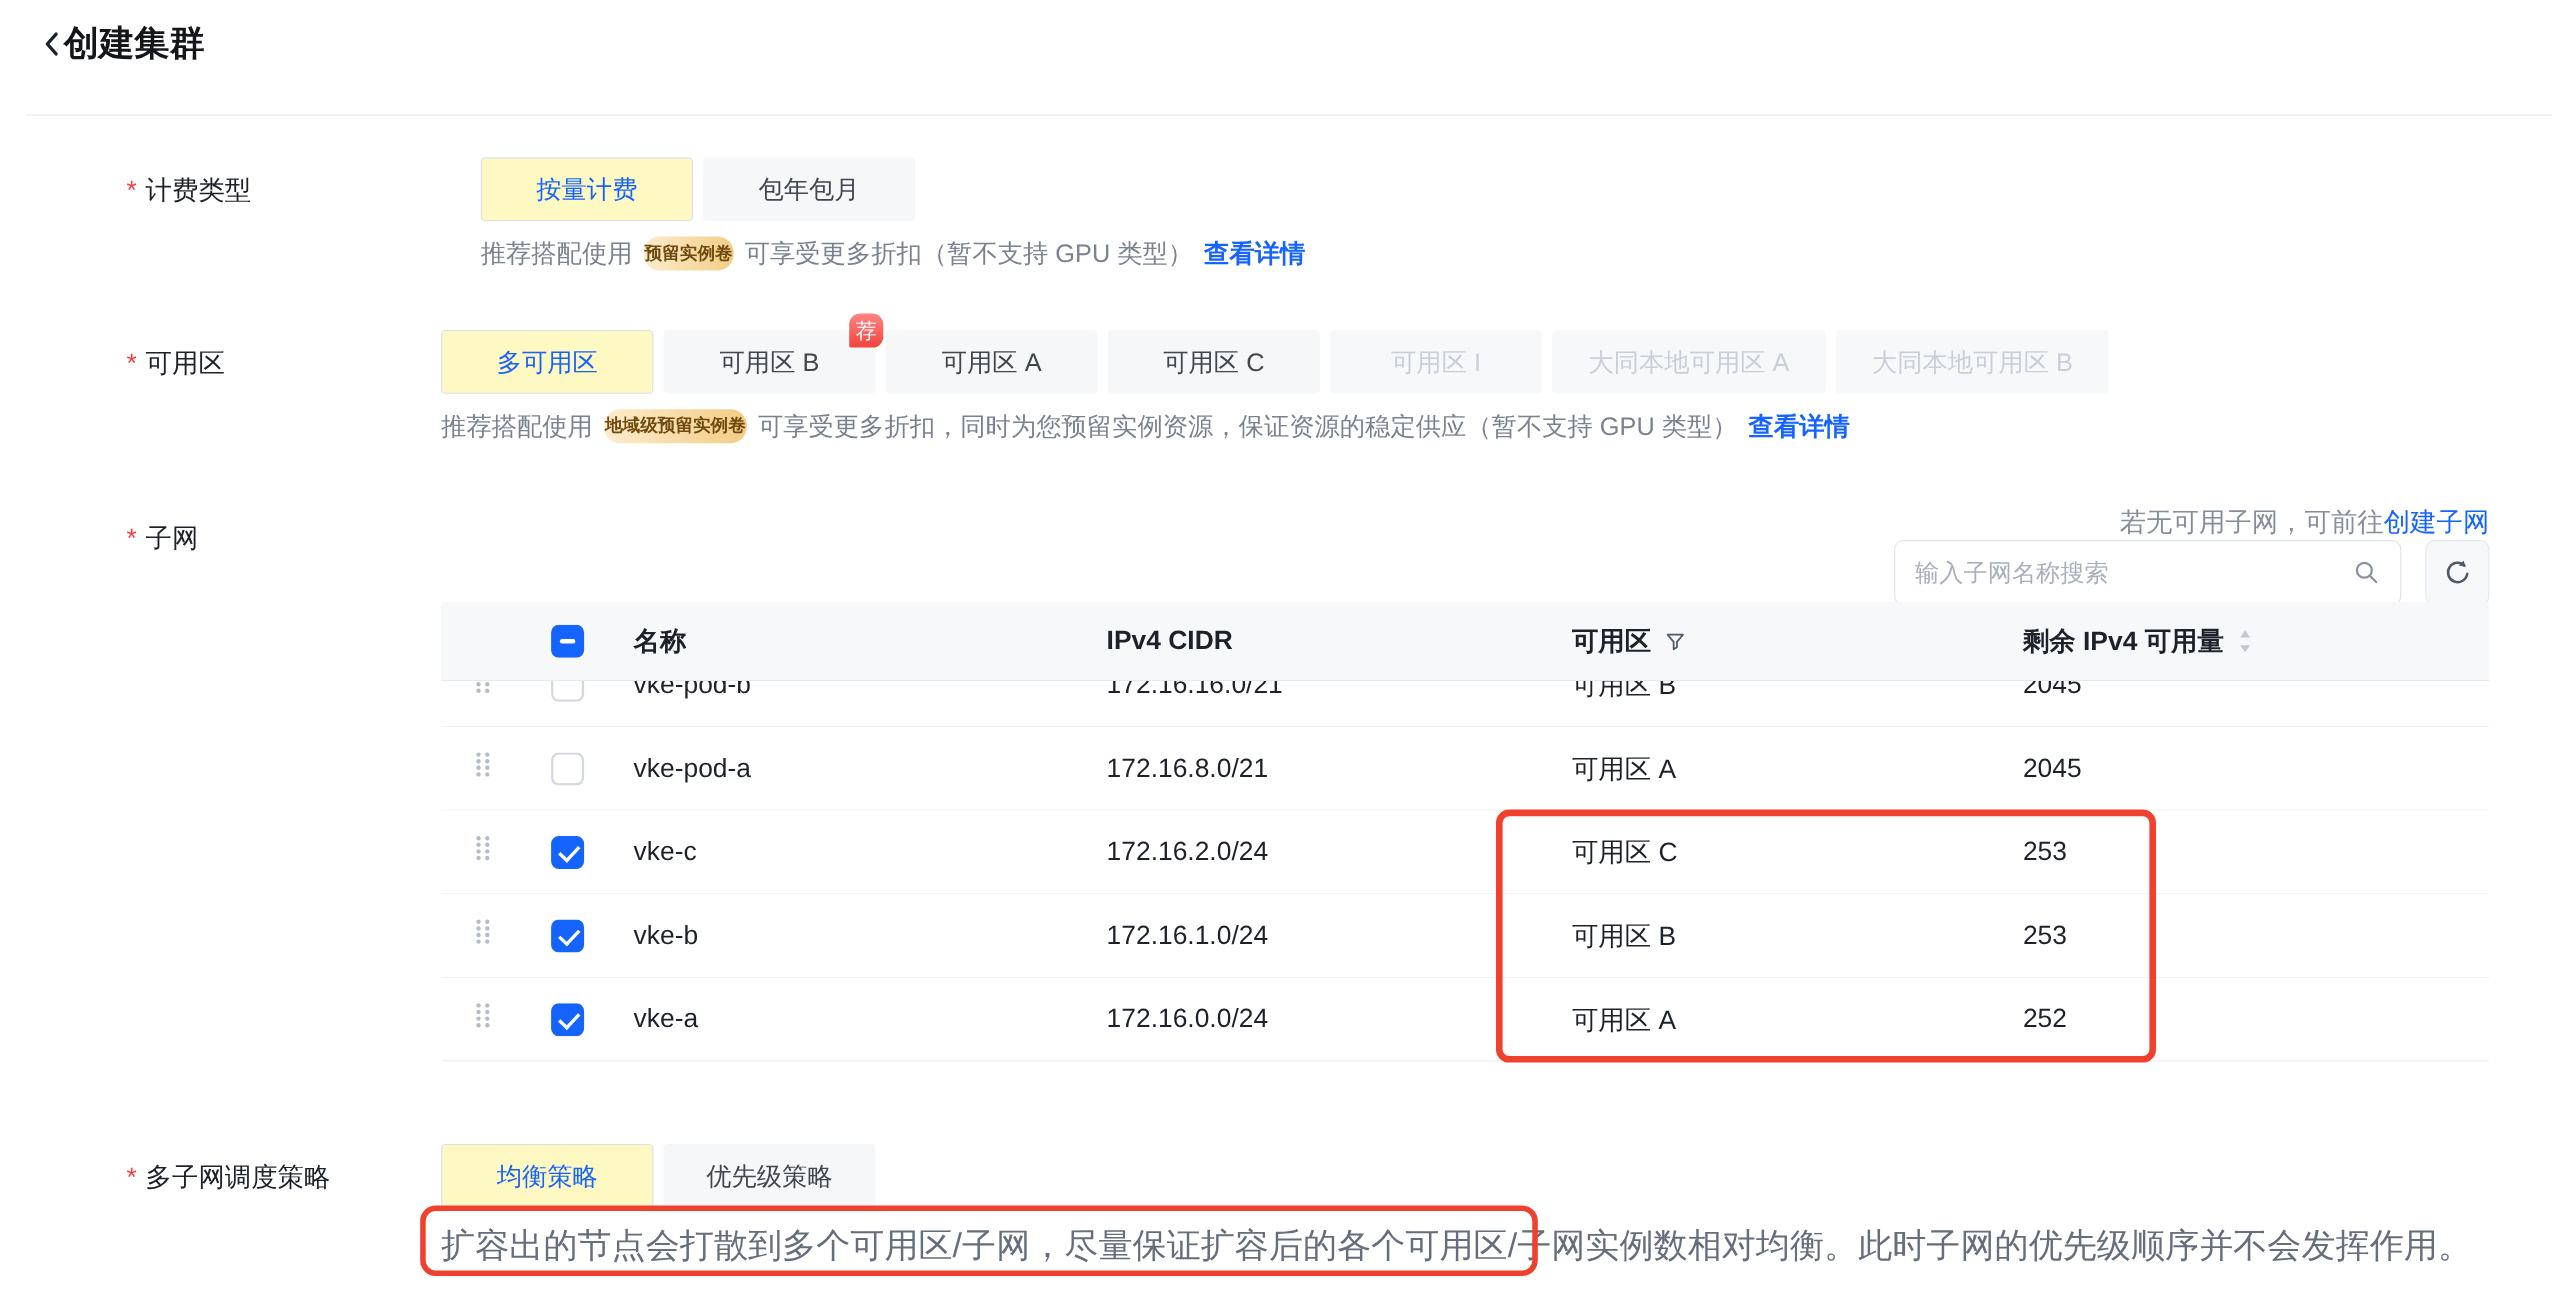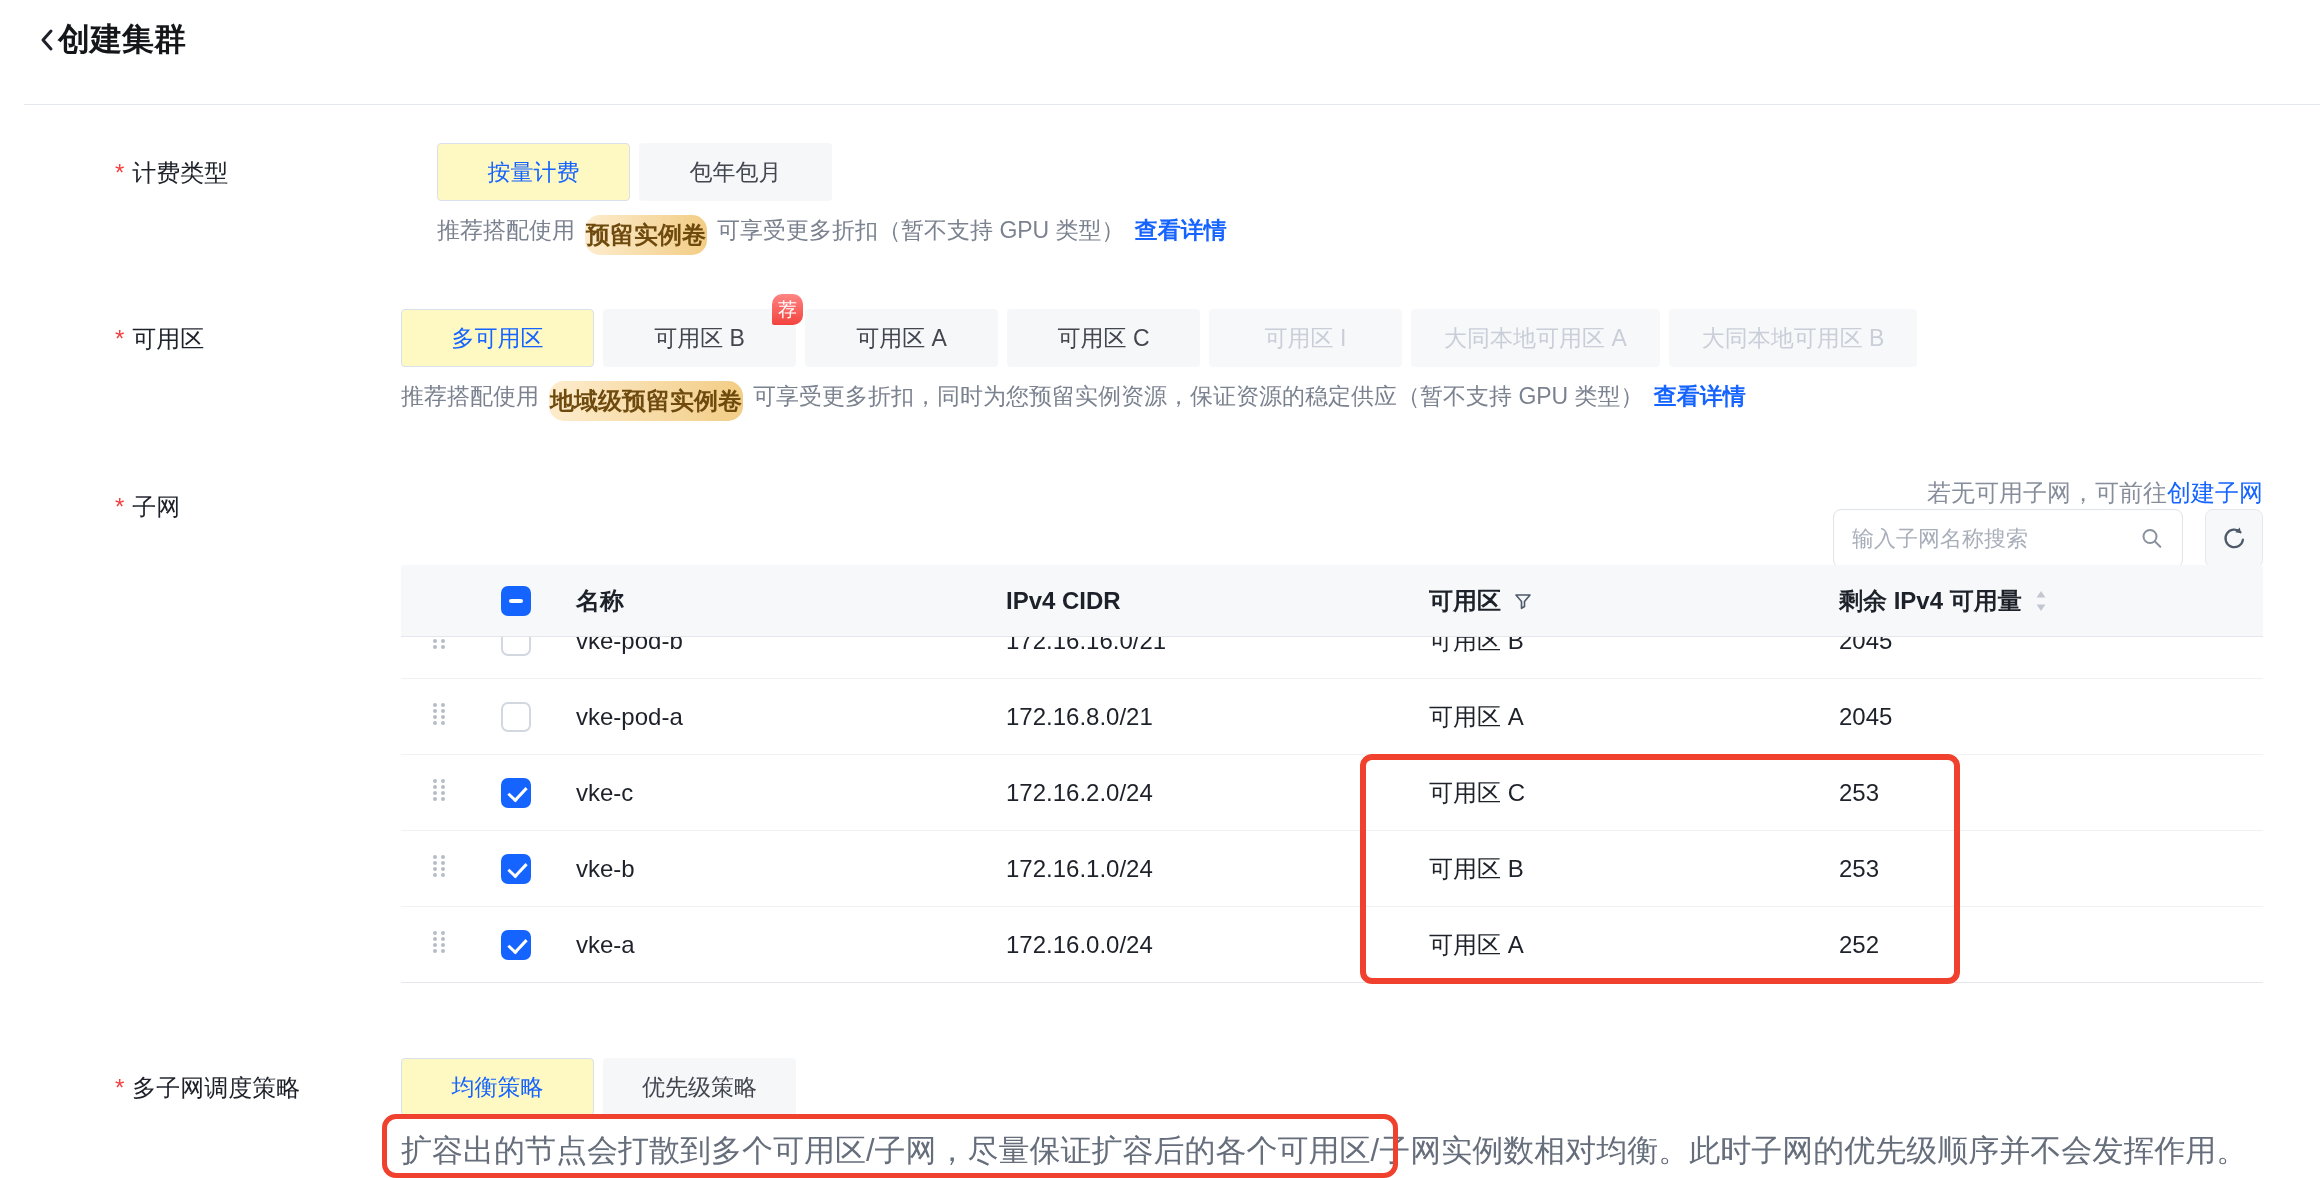--- a/index.html
+++ b/index.html
@@ -32,29 +32,29 @@
   .seg.selected { background:#fef9c3; border-color:#d9e0ec; color:#1664ff; }
   .seg.disabled { background:#f7f8fa; color:#c9ced8; cursor:default; }
   .rec-badge { position:absolute; top:-16px; right:-8px; width:31px; height:31px;
                display:flex; align-items:center; justify-content:center;
                background:linear-gradient(180deg,#ff8583,#f2433e); color:#fff; font-size:19px;
                border-radius:10px 10px 10px 2px; z-index:3; }
 
   
   .tip { margin-top:14px; display:flex; gap:10px; font-size:23px; color:#7b828f; white-space:nowrap; }
   .badge-gold { display:inline-flex; align-items:center; background:linear-gradient(90deg,#fdeccd,#f2cd85);
-                color:#6f4a0e; font-size:24px; font-weight:700; padding:4px 1px; border-radius:15px; }
+                color:#6f4a0e; font-size:16px; font-weight:700; padding:4px 1px; border-radius:15px; }
   .link { color:#1664ff; cursor:pointer; text-decoration:none; }
   .tip .link { font-weight:600; }
 
   
   .subnet-top { display:flex; align-items:flex-end; justify-content:space-between; width:1862px; height:60px;flex-direction:column; }
   .subnet-hint { font-size:24px; color:#878e9b; white-space:nowrap; }
   .subnet-right { display:flex; align-items:center; }
-  .search-box { width:350px; height:59px; border:1px solid #dfe3ea; border-radius:8px;
+  .search-box { width:461px; height:59px; border:1px solid #dfe3ea; border-radius:8px;
                 display:flex; align-items:center; padding:0 18px; background:#fff; }
   .search-box input { border:none; outline:none; flex:1; font-size:22px; color:#1d2129; font-family:inherit; background:transparent; }
   .search-box input::placeholder { color:#a8aeba; }
   .refresh-btn { width:58px; height:59px; margin-left:22px; background:#f7f8fa; border:1px solid #e5e8ee;
                  border-radius:8px; display:flex; align-items:center; justify-content:center; cursor:pointer; }
 
   
   .table { position:relative; width:1862px; margin-top:28px; font-size:24px; }
   .thead, .trow { display:grid; grid-template-columns:75px 80px 430px 423px 410px 1fr; align-items:center; }
   .thead { height:72px; background:#f7f8fa; border-bottom:1px solid #e5e6eb; border-radius:3px 3px 0 0; }

